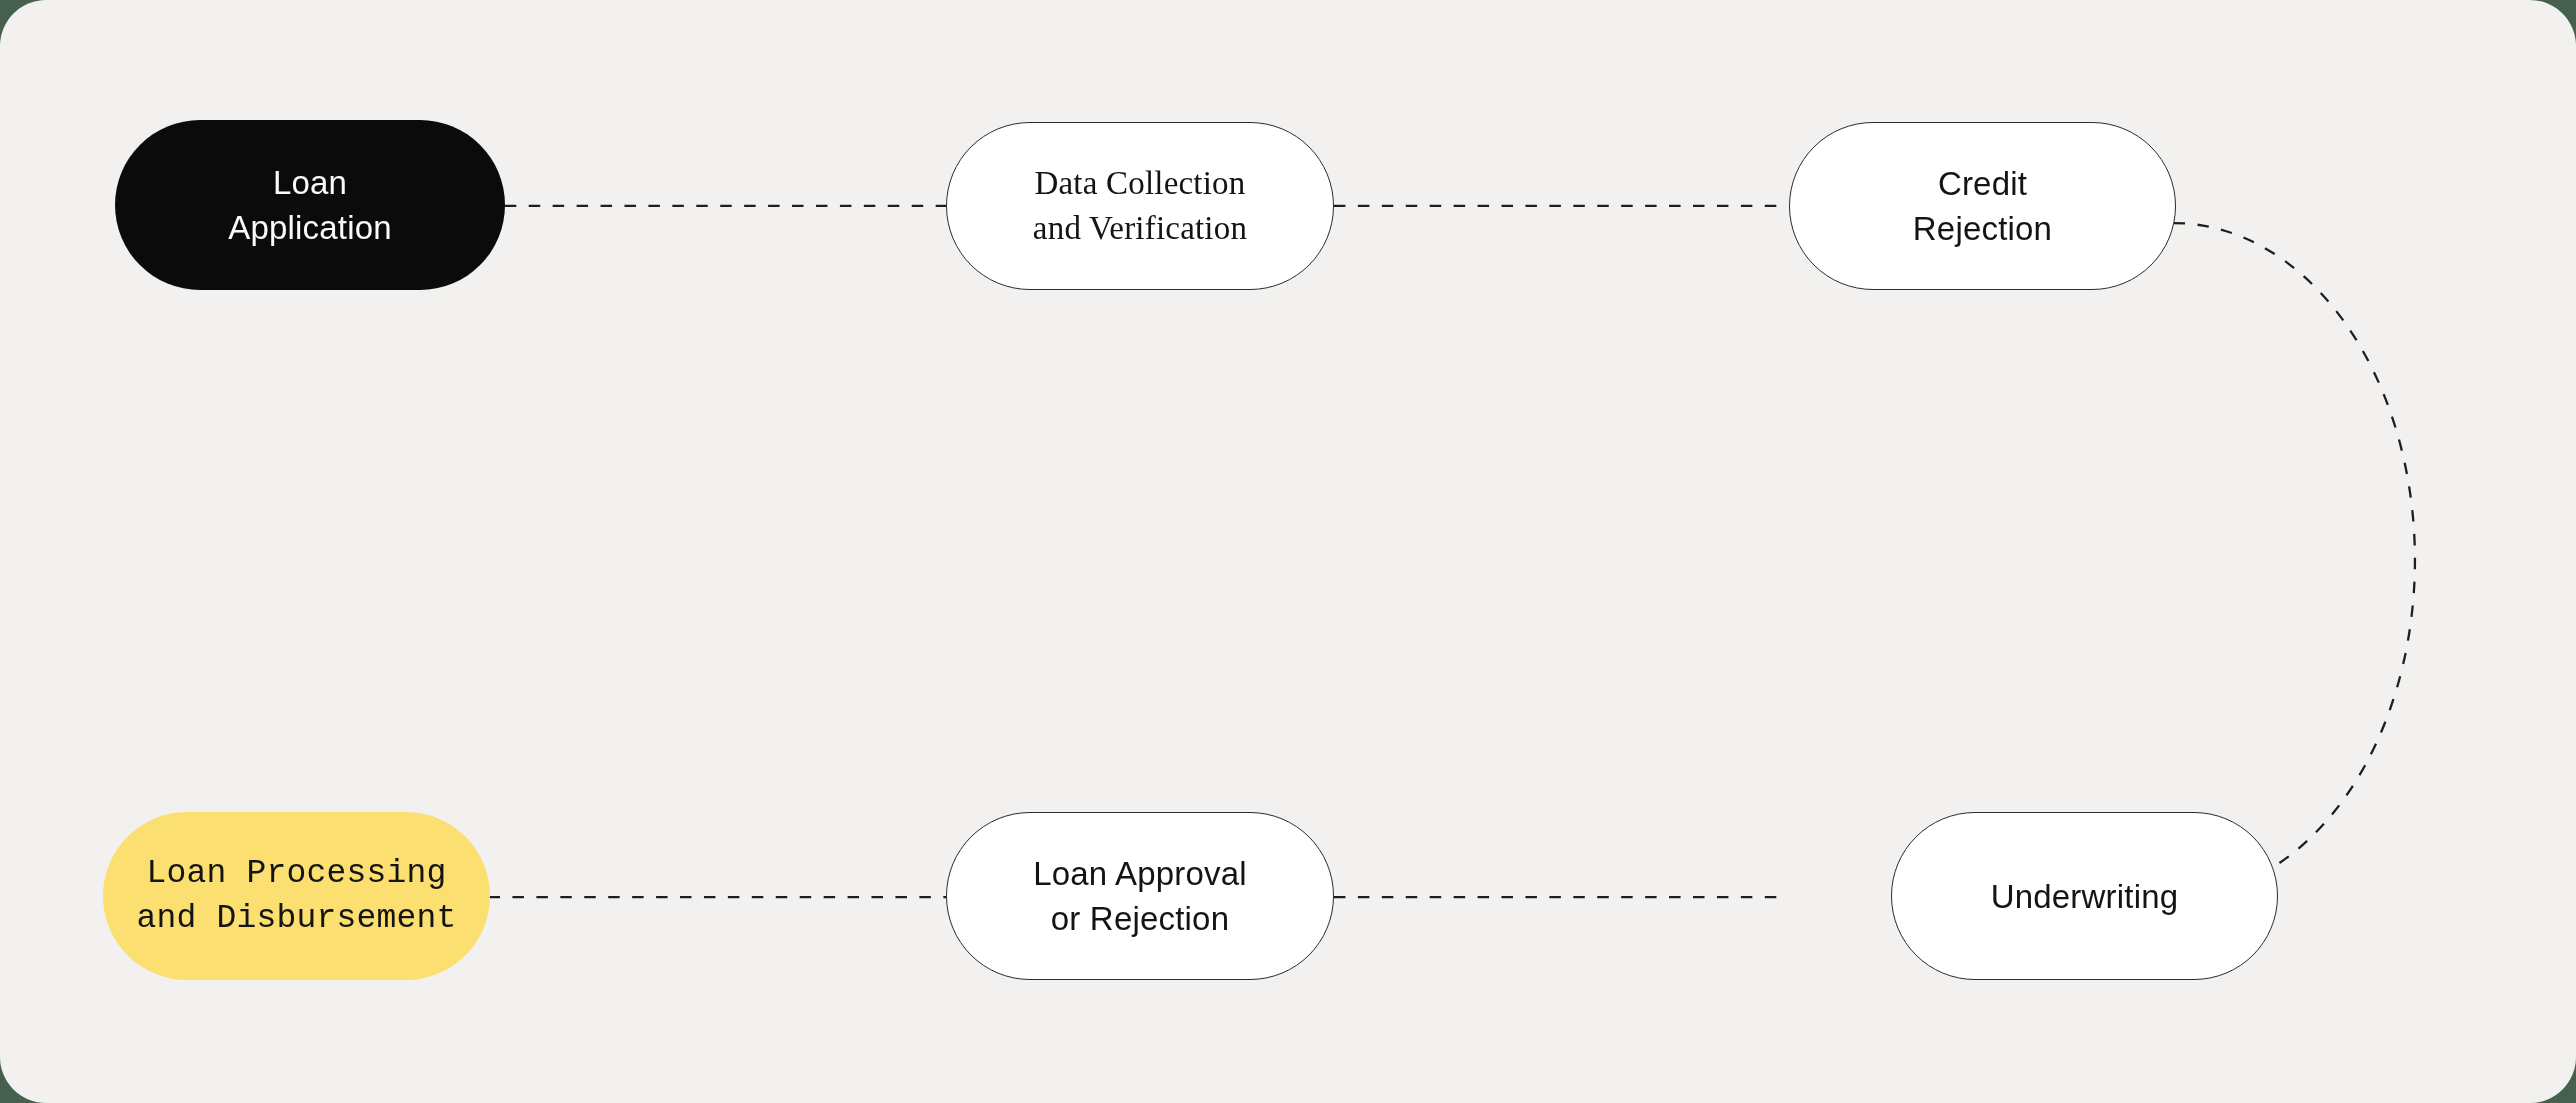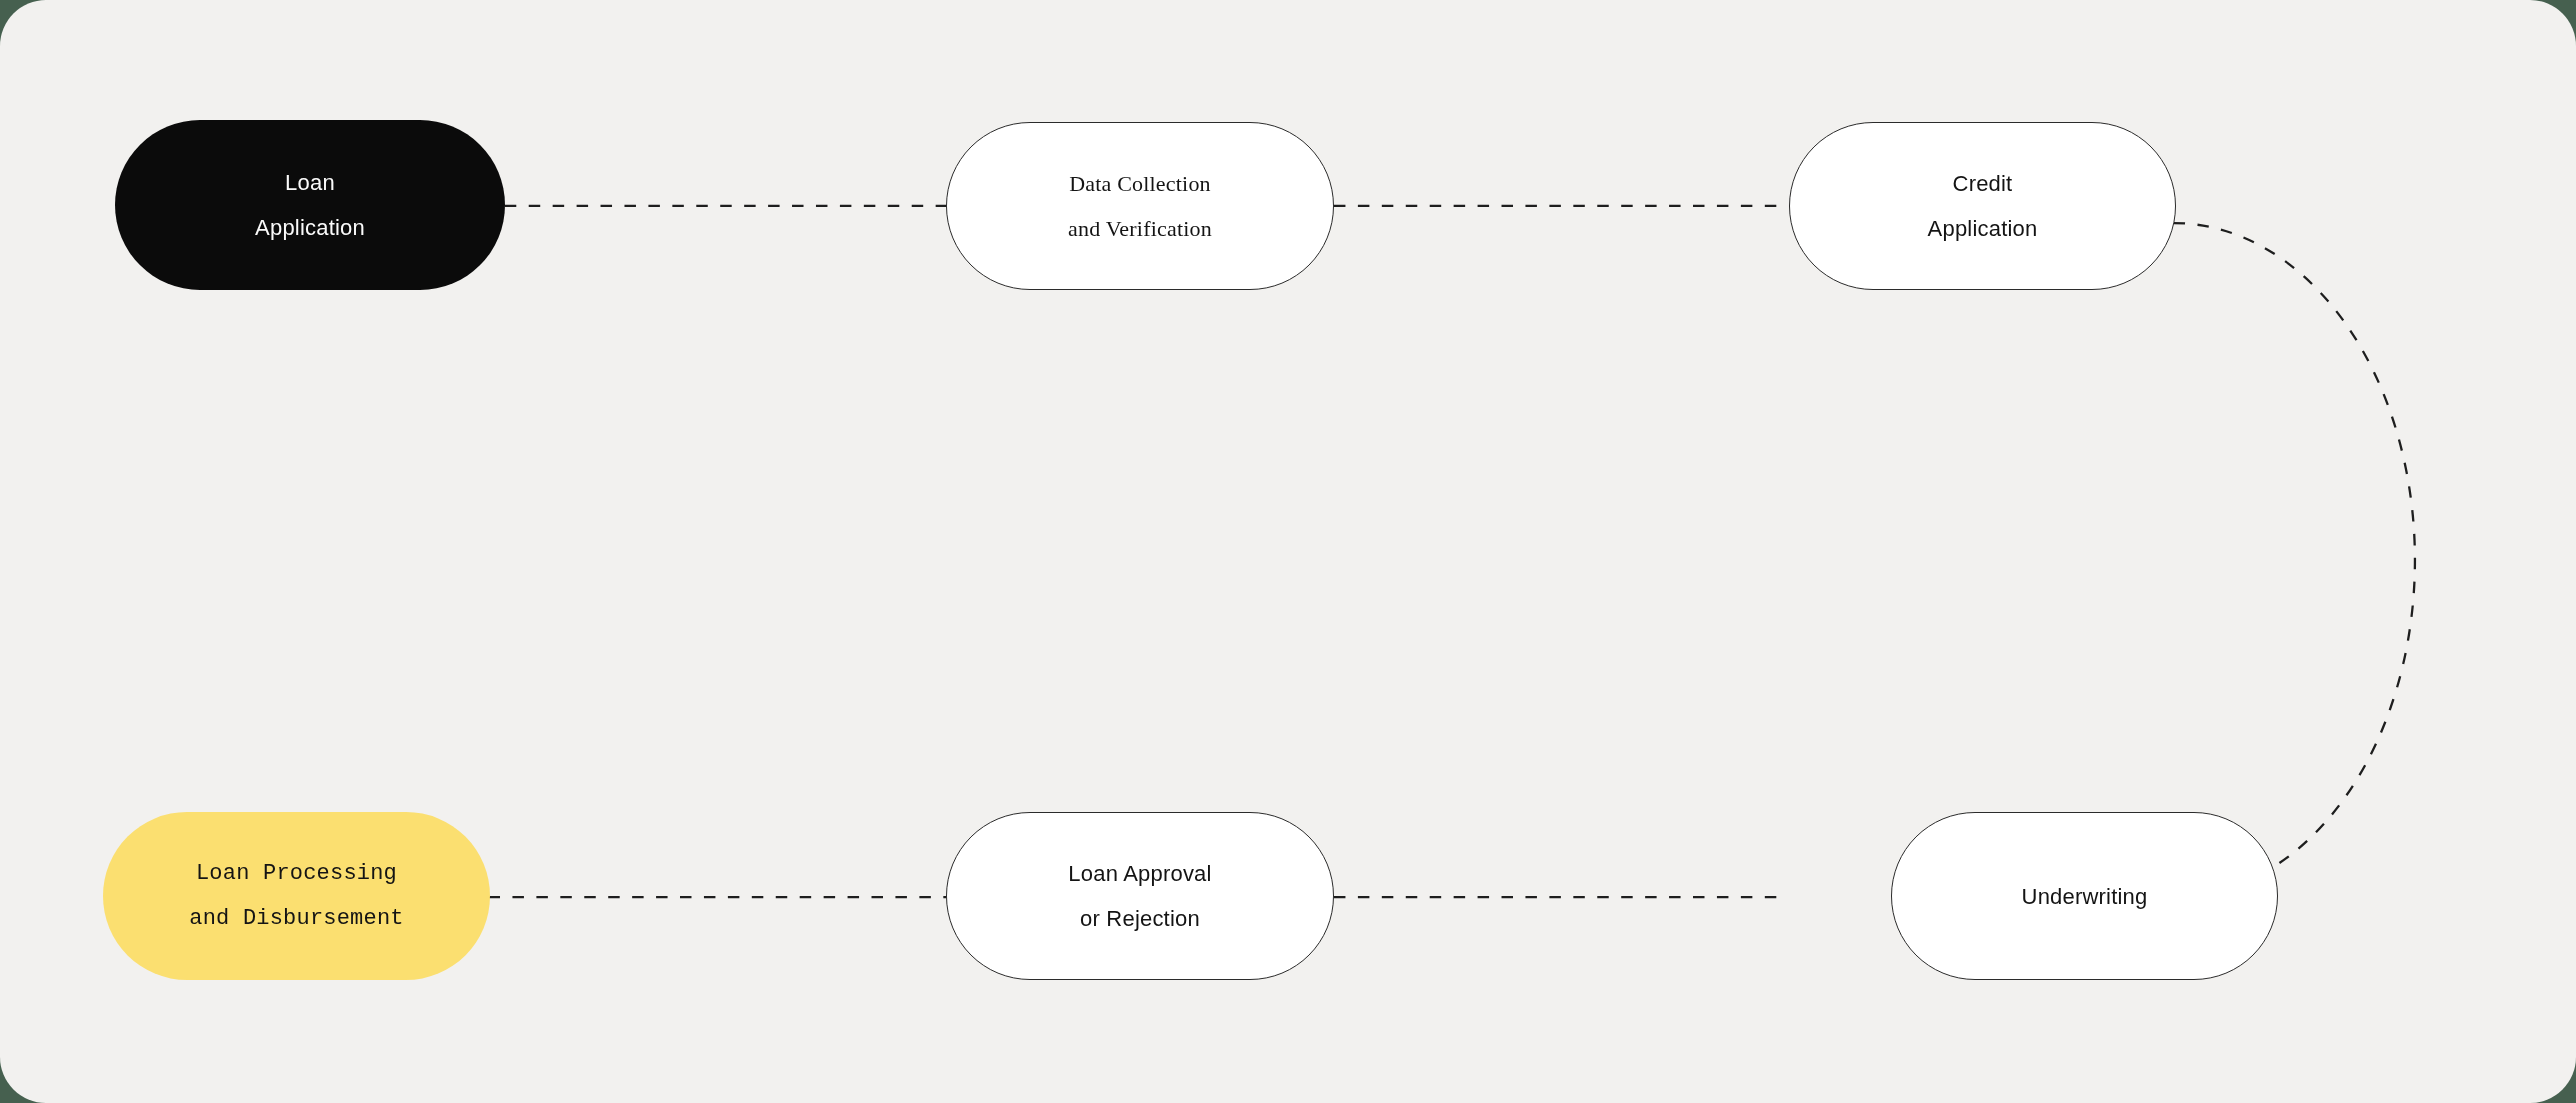--- a/index.html
+++ b/index.html
@@ -46,21 +46,21 @@
 
   .node {
     position: absolute;
     display: flex;
     align-items: center;
     justify-content: center;
     border-radius: 957px;
     text-align: center;
   }
   .node-label {
-    font-size: 22px;
+    font-size: 33px;
     line-height: 45px;
     white-space: pre-line;
     color: var(--node-text);
     letter-spacing: 0.2px;
   }
   .node--dark { background: var(--node-dark-fill); }
   .node--dark .node-label { color: var(--node-dark-text); }
   .node--outline {
     background: var(--node-white-fill);
     border: 1.9px solid var(--node-border);
@@ -85,21 +85,21 @@
 Application</span>
   </div>
 
   <div class="node node--outline" style="left:946px; top:122px; width:388px; height:168px;font-family:Liberation Serif, serif;">
     <span class="node-label">Data Collection
 and Verification</span>
   </div>
 
   <div class="node node--outline" style="left:1789px; top:122px; width:387px; height:168px;">
     <span class="node-label">Credit
-Application</span>
+Rejection</span>
   </div>
 
   <div class="node node--yellow" style="left:103px; top:812px; width:387px; height:168px;">
     <span class="node-label">Loan Processing
 and Disbursement</span>
   </div>
 
   <div class="node node--outline" style="left:946px; top:812px; width:388px; height:168px;justify-content:center;">
     <span class="node-label">Loan Approval
 or Rejection</span>

